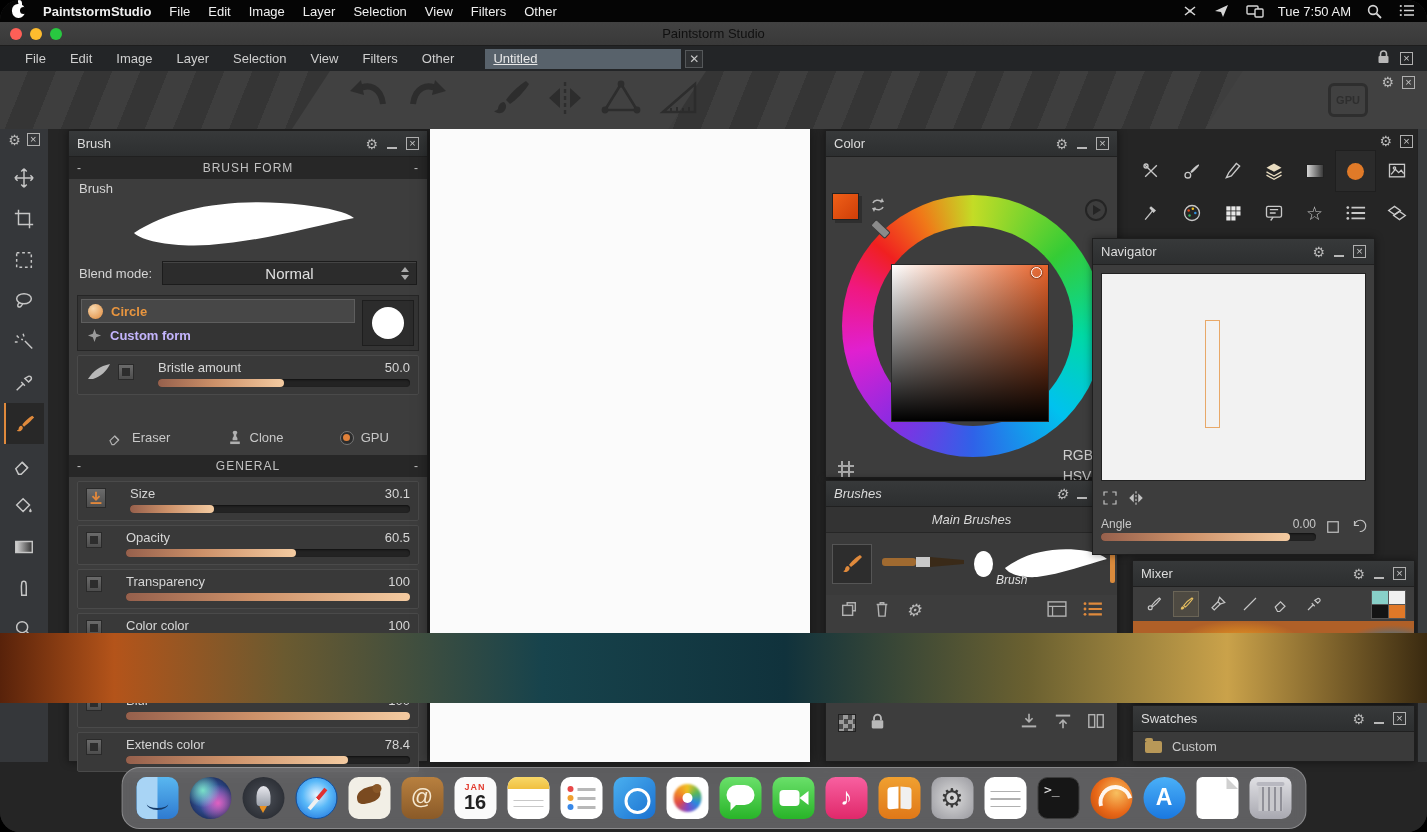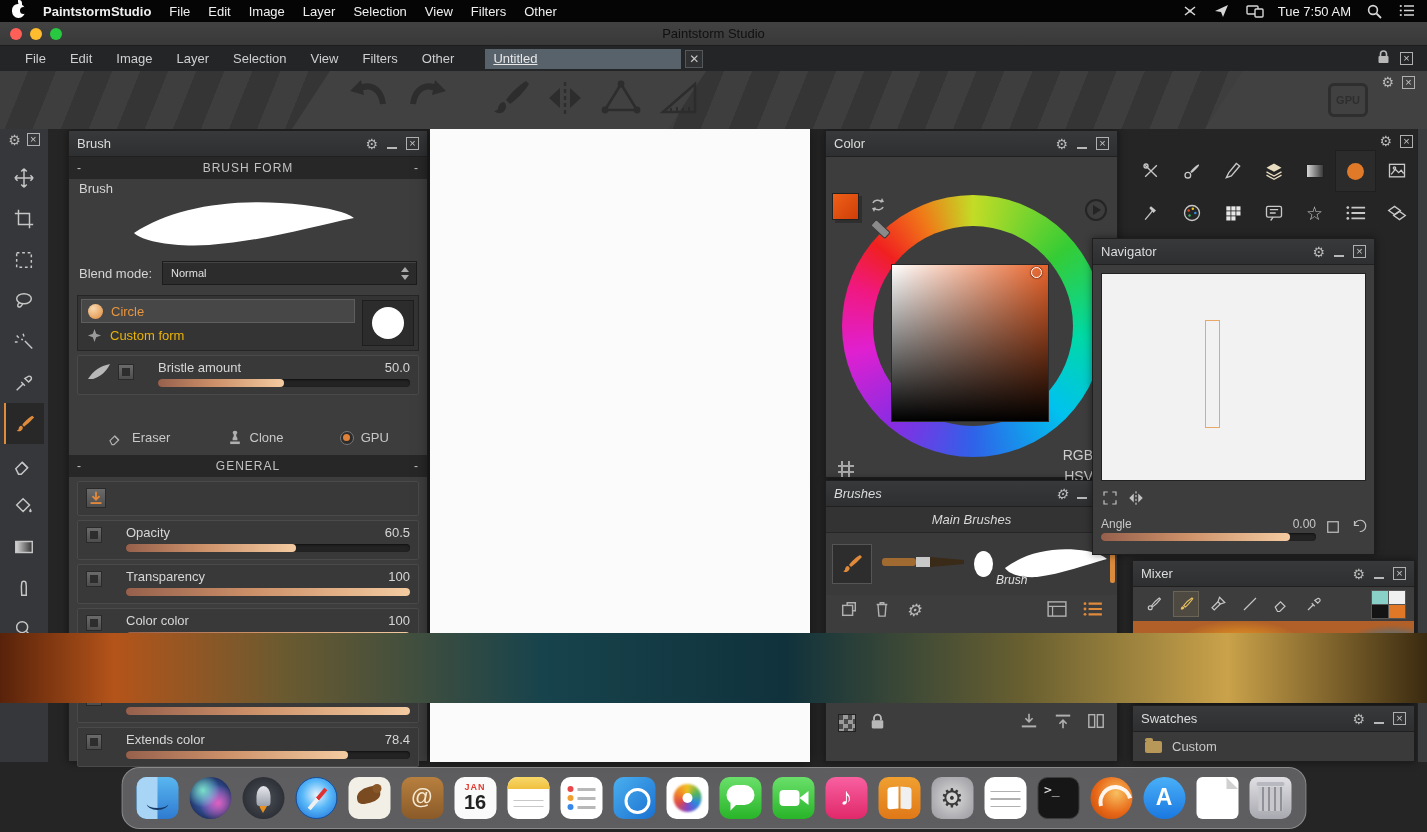--- a/index.html
+++ b/index.html
@@ -1,18 +1,18 @@
 <!DOCTYPE html>
 <html><head>
 <meta charset="utf-8">
 <style>
   * { margin:0; padding:0; box-sizing:border-box; }
   html,body { width:1427px; height:832px; overflow:hidden; background:#000; }
   body { font-family:"Liberation Sans", sans-serif; }
-  .screen { position:relative; width:1427px; height:832px; background:#262626; overflow:hidden; }
+  .screen { position:relative; width:1427px; height:832px; background:#262626; overflow:hidden;border-radius:20px; }
 
   
   .menubar { position:absolute; left:0; top:0; width:100%; height:22px; background:#050505; display:flex; align-items:center; padding:0 12px; color:#f0f0f0; font-size:13px; gap:18px; z-index:40; }
   .apple { width:13px; height:14px; background:#fff; border-radius:45% 45% 48% 48%; position:relative; flex:none; }
   .apple::before { content:""; position:absolute; right:-2px; top:3px; width:7px; height:7px; background:#050505; border-radius:50%; }
   .apple::after { content:""; position:absolute; left:6px; top:-4px; width:4px; height:5px; background:#fff; border-radius:0 70% 0 70%; }
   .mb-app { font-weight:bold; }
   .mb-right { margin-left:auto; display:flex; align-items:center; gap:16px; }
   .mb-time { font-size:13px; }
   .mi { width:16px; height:14px; position:relative; opacity:.92; }
@@ -62,28 +62,28 @@
   .xbox { width:13px; height:13px; border:1px solid #b0b0b0; color:#c8c8c8; font-size:11px; line-height:11px; text-align:center; }
 
   .sechead { height:22px; background:#272727; color:#c2c2c2; font-size:12px; letter-spacing:1px; display:flex; align-items:center; padding:0 8px; }
   .sechead .mid { flex:1; text-align:center; }
 
   
   .brush-preview { height:76px; position:relative; }
   .brush-preview .lbl { position:absolute; left:10px; top:2px; color:#d4d4d4; font-size:13px; }
   .blend-row { display:flex; align-items:center; padding:6px 10px; gap:10px; }
   .blend-row .lbl { color:#d4d4d4; font-size:13px; }
-  .dropdown { flex:1; height:24px; background:#2c2c2c; border:1px solid #1c1c1c; box-shadow:inset 0 1px 0 #444; display:flex; align-items:center; padding:0 8px; color:#e0e0e0; font-size:11px; position:relative; }
+  .dropdown { flex:1; height:24px; background:#2c2c2c; border:1px solid #1c1c1c; box-shadow:inset 0 1px 0 #444; display:flex; align-items:center; padding:0 8px; color:#e0e0e0; font-size:15px; position:relative;justify-content:center; }
   .carets { position:absolute; right:7px; top:5px; }
   .carets i { display:block; width:0; height:0; border-left:4px solid transparent; border-right:4px solid transparent; }
   .carets i.up { border-bottom:5px solid #aaa; margin-bottom:3px; }
   .carets i.dn { border-top:5px solid #aaa; }
-  .formbox { margin:4px 8px; background:#343434; border:1px solid #262626; display:flex; }
+  .formbox { margin:4px 8px; background:#343434; border:1px solid #262626; display:flex;font-weight:bold; }
   .formlist { flex:1; padding:3px; }
-  .formrow { height:24px; display:flex; align-items:center; gap:8px; padding:0 6px; color:#eab308; font-size:13px; }
+  .formrow { height:24px; display:flex; align-items:center; gap:8px; padding:0 6px; color:#c4b5fd; font-size:13px; }
   .formrow.sel { background:#474747; border:1px solid #5e5e5e; color:#e8953f; }
   .fcircle { width:15px; height:15px; border-radius:50%; background:radial-gradient(circle at 35% 30%,#f8d8ae,#e08a3c); flex:none; }
   .fprev { width:52px; margin:4px; background:#2c2c2c; border:1px solid #1e1e1e; display:flex; align-items:center; justify-content:center; }
   .fprev .wc { width:32px; height:32px; border-radius:50%; background:#fff; }
   .sliderbox { margin:4px 8px; background:#393939; border:1px solid #4a4a4a; border-radius:2px; padding:4px 8px 7px; display:flex; gap:24px; align-items:flex-start; }
   .sb-left { display:flex; align-items:center; gap:6px; padding-top:2px; flex:none; }
   .chk { width:16px; height:16px; background:linear-gradient(#6b6b6b,#4d4d4d); border:1px solid #2a2a2a; display:flex; align-items:center; justify-content:center; flex:none; }
   .chk i { width:8px; height:8px; background:#2d2d2d; display:block; }
   .sb-main { flex:1; }
   .sb-lblrow { display:flex; justify-content:space-between; color:#d6d6d6; font-size:13px; margin-bottom:4px; }
@@ -104,21 +104,21 @@
   .cw-hole { position:absolute; left:31px; top:31px; width:200px; height:200px; border-radius:50%; background:#3d3d3d; }
   .cw-square { position:absolute; left:65px; top:107px; width:158px; height:158px;
     background:linear-gradient(to bottom, rgba(0,0,0,0), #000), linear-gradient(to right, #fff, #e8632a); border:1px solid #2a2a2a; }
   .cw-cursor { position:absolute; left:205px; top:110px; width:11px; height:11px; border:1.6px solid #fff; border-radius:50%; box-shadow:0 0 2px #000; }
   .hue-marker { position:absolute; left:50px; top:62px; width:9px; height:20px; background:#8a8a8a; border:1px solid #3a3a3a; transform:rotate(-47deg); border-radius:2px; }
   .fg-swatch { position:absolute; left:6px; top:36px; width:27px; height:27px; background:linear-gradient(135deg,#f06018,#cf3e08); border:1px solid #222; box-shadow:3px 3px 0 #2e2e2e; }
   .swap-ic { position:absolute; left:44px; top:40px; }
   .play-btn { position:absolute; right:10px; top:42px; width:22px; height:22px; border:2px solid #242424; border-radius:50%; display:flex; align-items:center; justify-content:center; }
   .play-btn::before { content:""; width:0; height:0; border-left:8px solid #242424; border-top:5px solid transparent; border-bottom:5px solid transparent; margin-left:2px; }
   .grid-ic { position:absolute; left:10px; top:302px; }
-  .rgbhsv { position:absolute; right:24px; top:288px; text-align:right; color:#cdcdcd; font-size:14px; line-height:21px; }
+  .rgbhsv { position:absolute; right:24px; top:288px; text-align:left; color:#cdcdcd; font-size:14px; line-height:21px; }
 
   
   .grp-row { height:26px; background:#333333; border-bottom:1px solid #262626; display:flex; align-items:center; justify-content:center; color:#d8d8d8; font-size:13px; }
   .brush-strip { height:62px; display:flex; align-items:center; gap:8px; padding:0 6px; position:relative; background:#3a3a3a; }
   .bcell { width:40px; height:40px; background:#2d2d2d; border:1px solid #555; display:flex; align-items:center; justify-content:center; flex:none; }
   .bname { position:absolute; left:170px; top:40px; color:#e0e0e0; font-size:12px; }
   .vscroll { position:absolute; right:2px; top:6px; width:5px; height:44px; background:#d98a3c; border-radius:2px; }
   .bfoot { height:32px; display:flex; align-items:center; gap:16px; padding:0 14px; }
   .bfoot .sp { flex:1; }
 
@@ -528,20 +528,29 @@
 
       <div class="sliderbox">
         <div class="sb-left">
           <span class="chk" style="width:20px;height:20px;background:linear-gradient(#6b6b6b,#4d4d4d)">
               <svg width="14" height="14" viewBox="0 0 18 18">
                 <path d="M9 1v9M4.5 6.5L9 11l4.5-4.5" stroke="#e0873c" stroke-width="2.4" fill="none"></path>
                 <path d="M2 15.5h14" stroke="#e0873c" stroke-width="2.4"></path>
               </svg>
             </span>
         </div>
+        <div class="sb-main">
+          <div class="sb-lblrow">
+              <span>Size</span>
+              <span>30.1</span>
+            </div>
+          <div class="track">
+              <span class="fill" style="width: 30%;"></span>
+            </div>
+        </div>
       </div>
       <div class="sliderbox">
         <div class="sb-left">
             <span class="chk">
               <i></i>
             </span>
           </div>
         <div class="sb-main">
           <div class="sb-lblrow">
               <span>Opacity</span>

